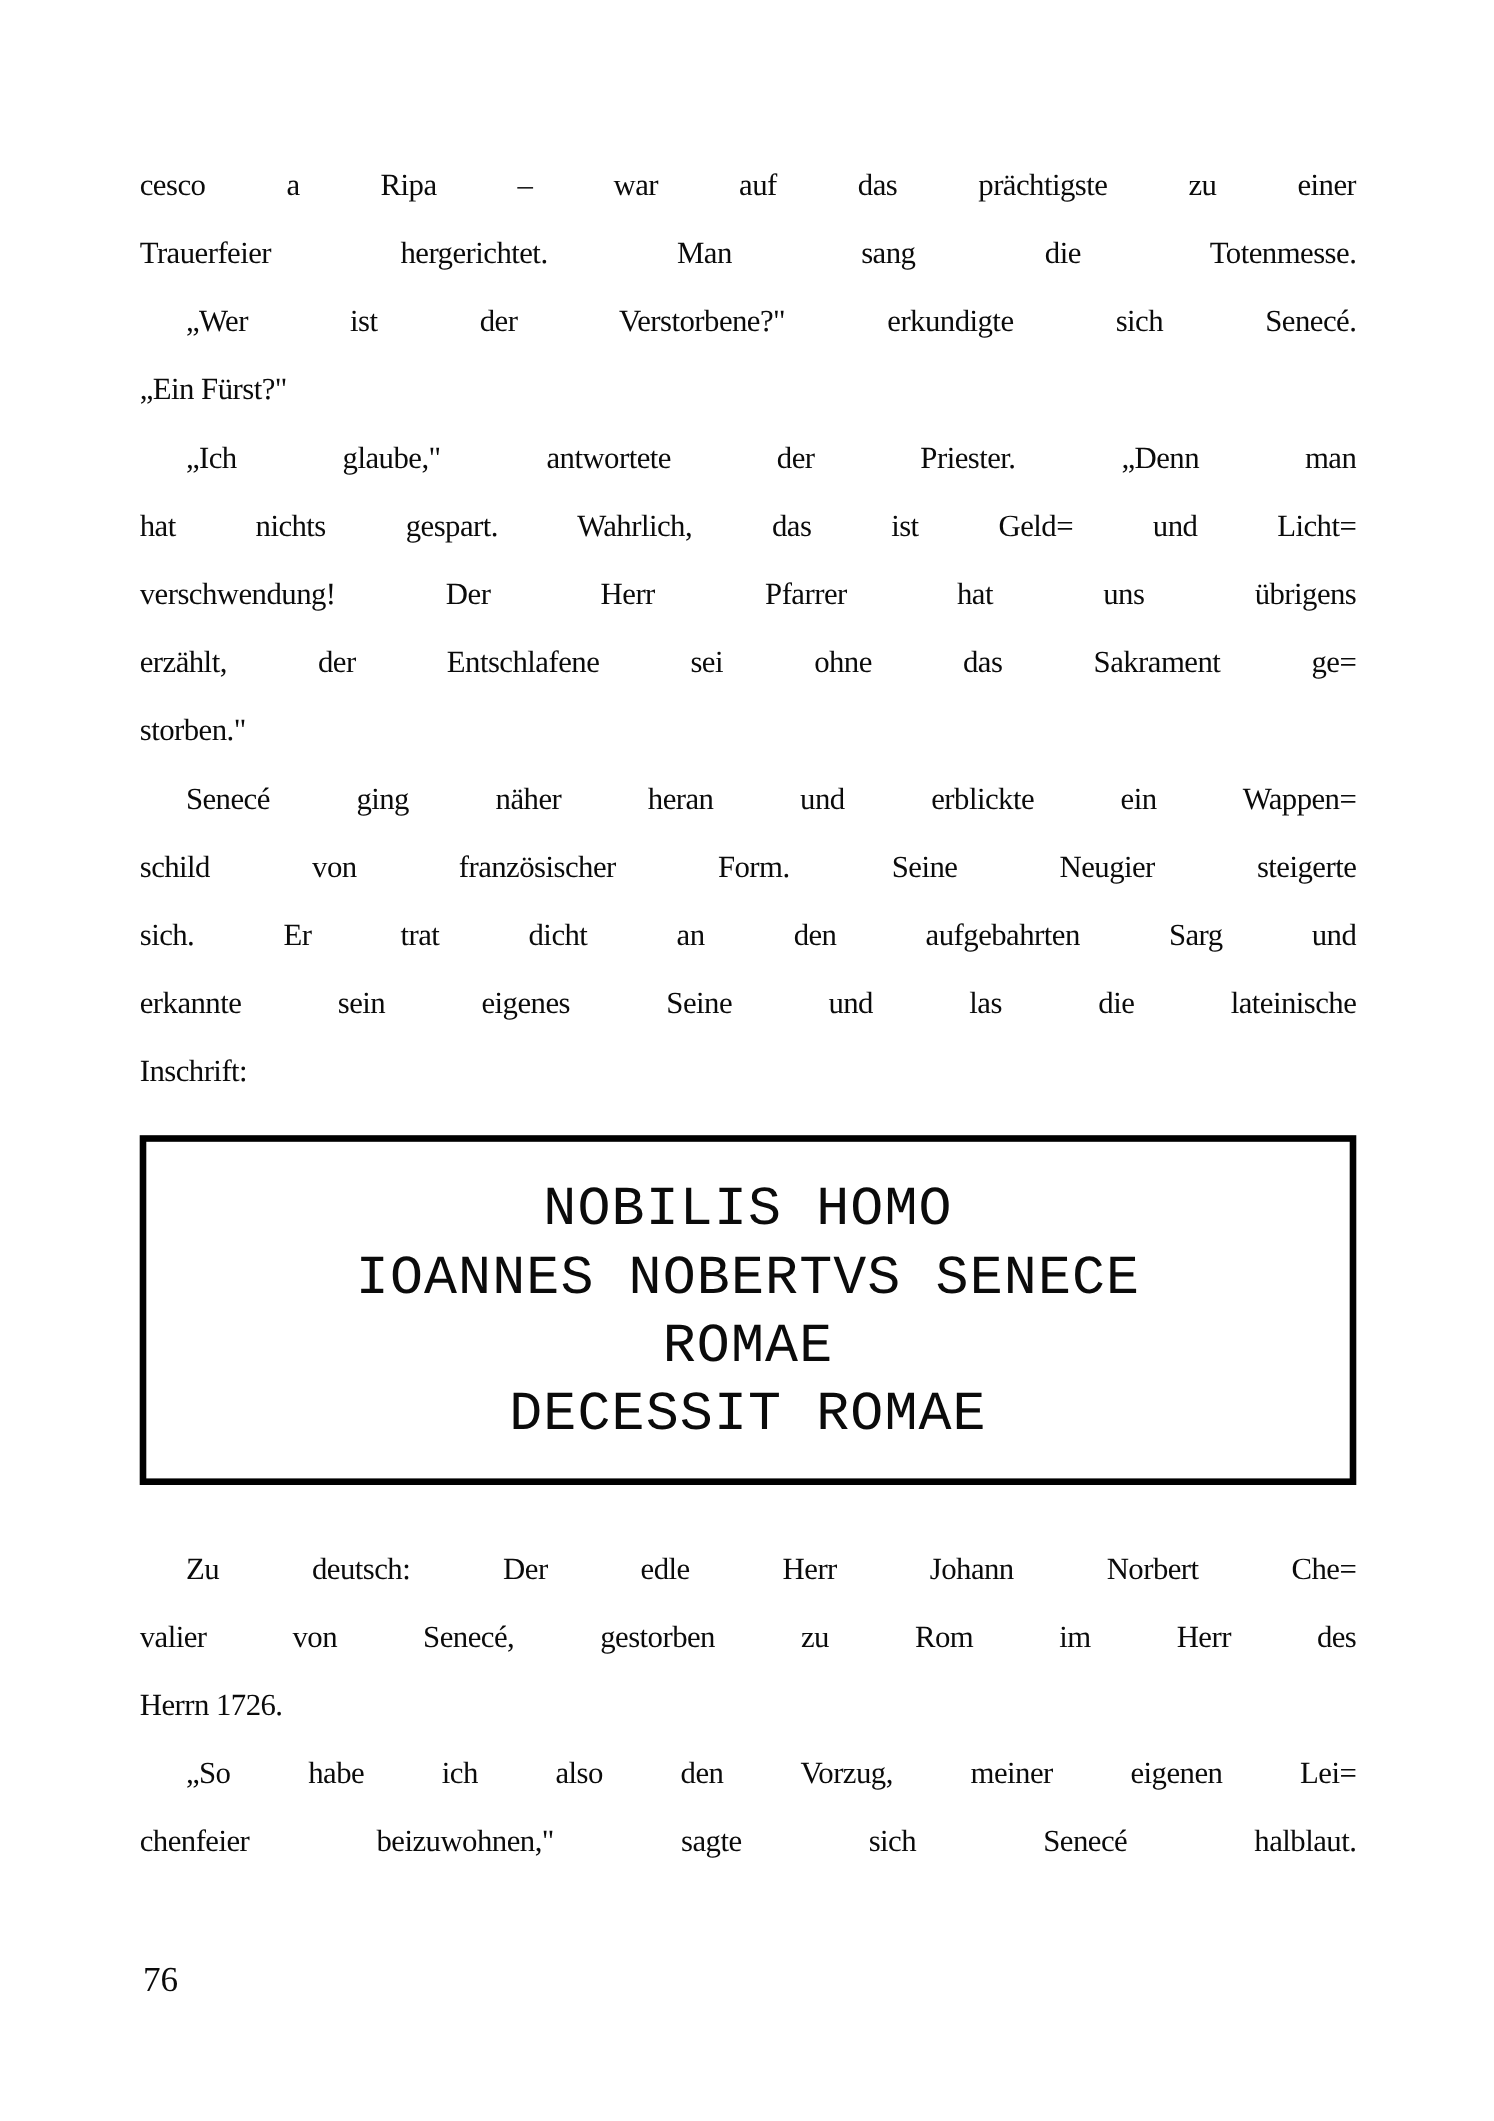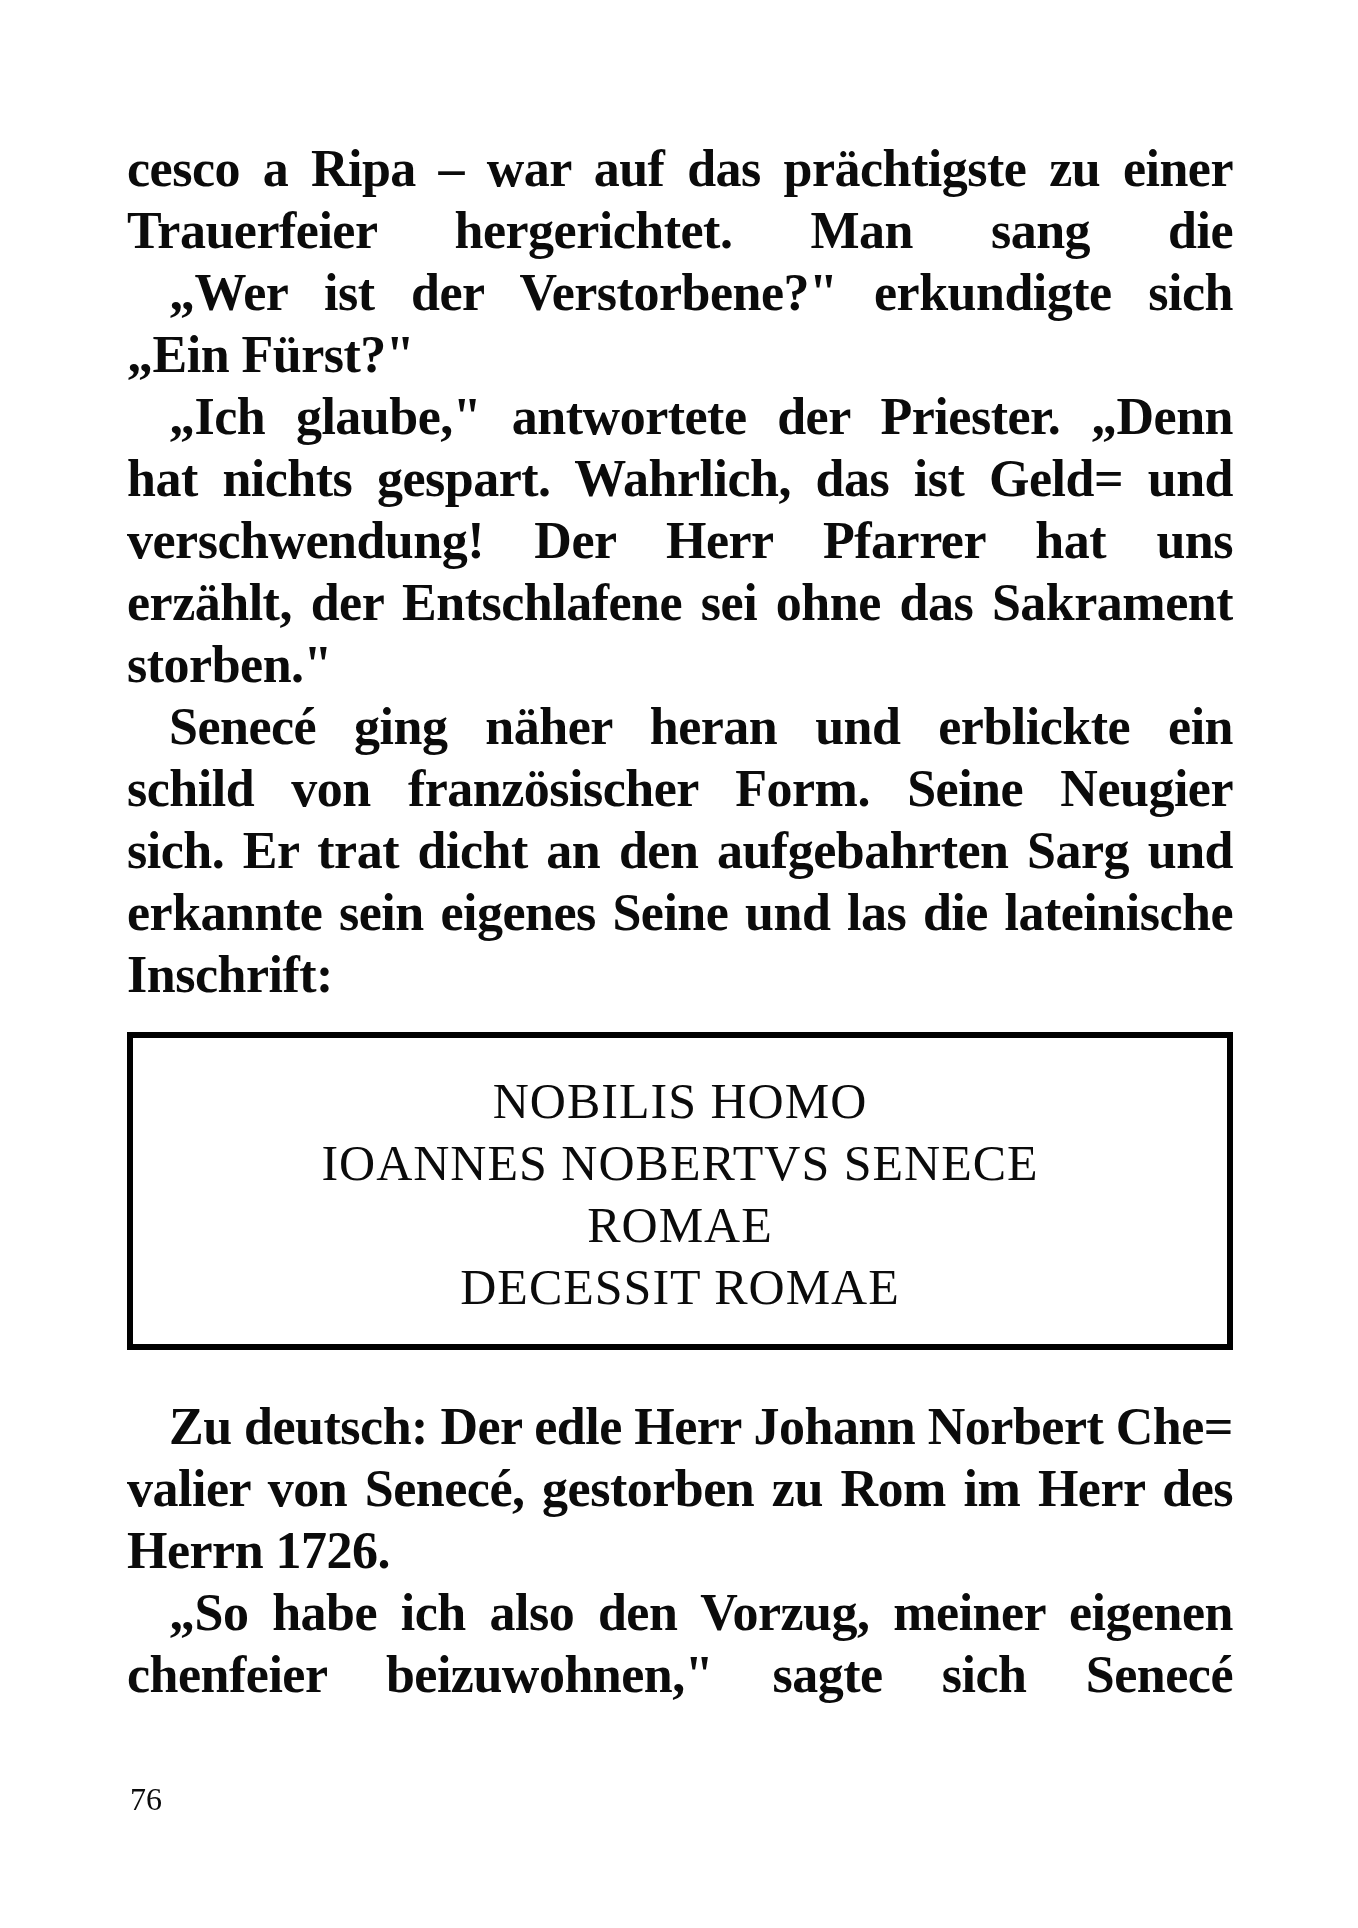--- a/index.html
+++ b/index.html
@@ -16,22 +16,22 @@
     font-family: "Liberation Serif", serif;
     overflow: hidden;
   }
   .text-block {
     position: absolute;
     left: 127px;
     top: 138px;
     width: 1106px;
   }
   .line {
-    font-size: 52px;
-    font-weight: bold;
+    font-size: 28px;
+    font-weight: normal;
     line-height: 62px;
     letter-spacing: -0.5px;
     white-space: normal;
     text-align: left;
     overflow: hidden;
     height: 62px;
   }
   .line.justify {
     text-align: justify;
     text-align-last: justify;
@@ -41,21 +41,21 @@
   }
   .inscription-box {
     box-sizing: border-box;
     margin-top: 26px;
     margin-bottom: 46px;
     border: 6px solid #000000;
     padding: 32px 12px 26px 12px;
     width: 1106px;
   }
   .inscription-line {
-    font-family: Liberation Serif, serif;
+    font-family: Liberation Mono, monospace;
     font-weight: normal;
     font-size: 50px;
     line-height: 62px;
     height: 62px;
     text-align: center;
     letter-spacing: 1px;
     color: #0b0b0b;
   }
   .page-number {
     position: absolute;

